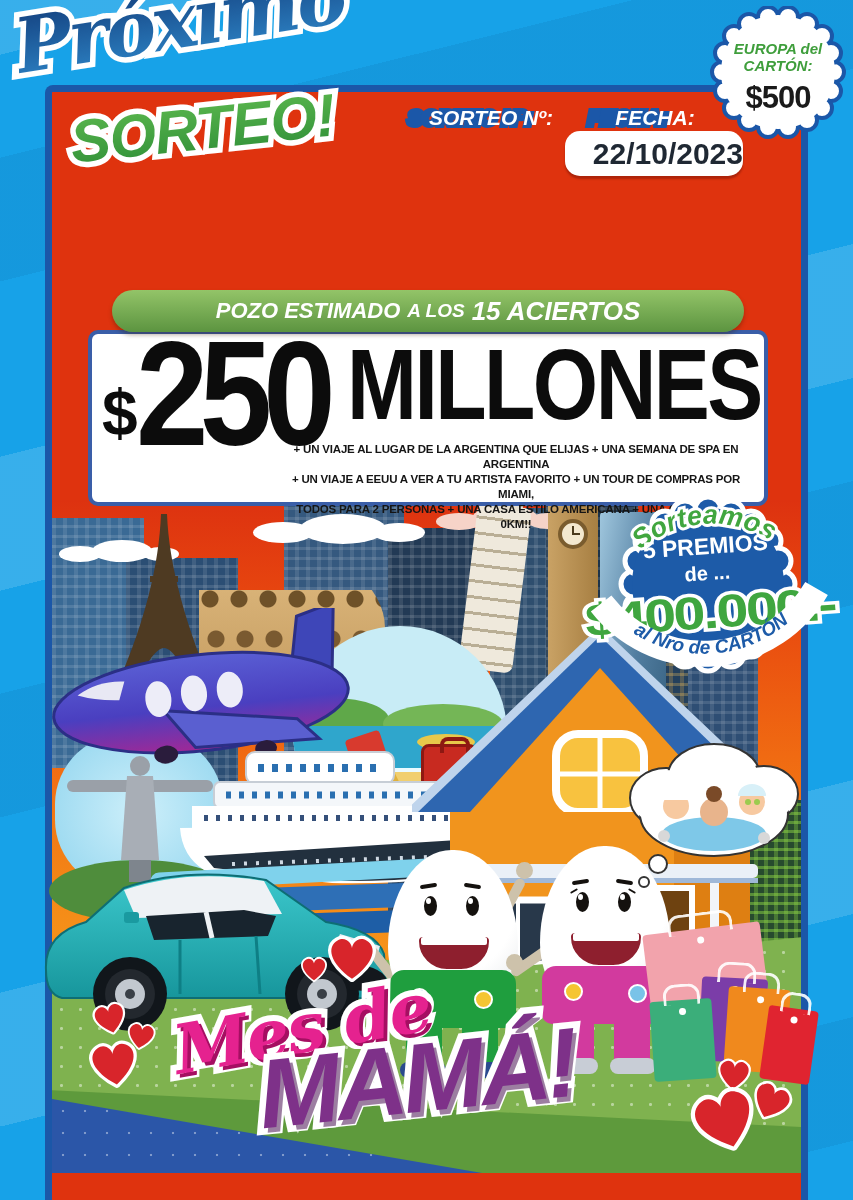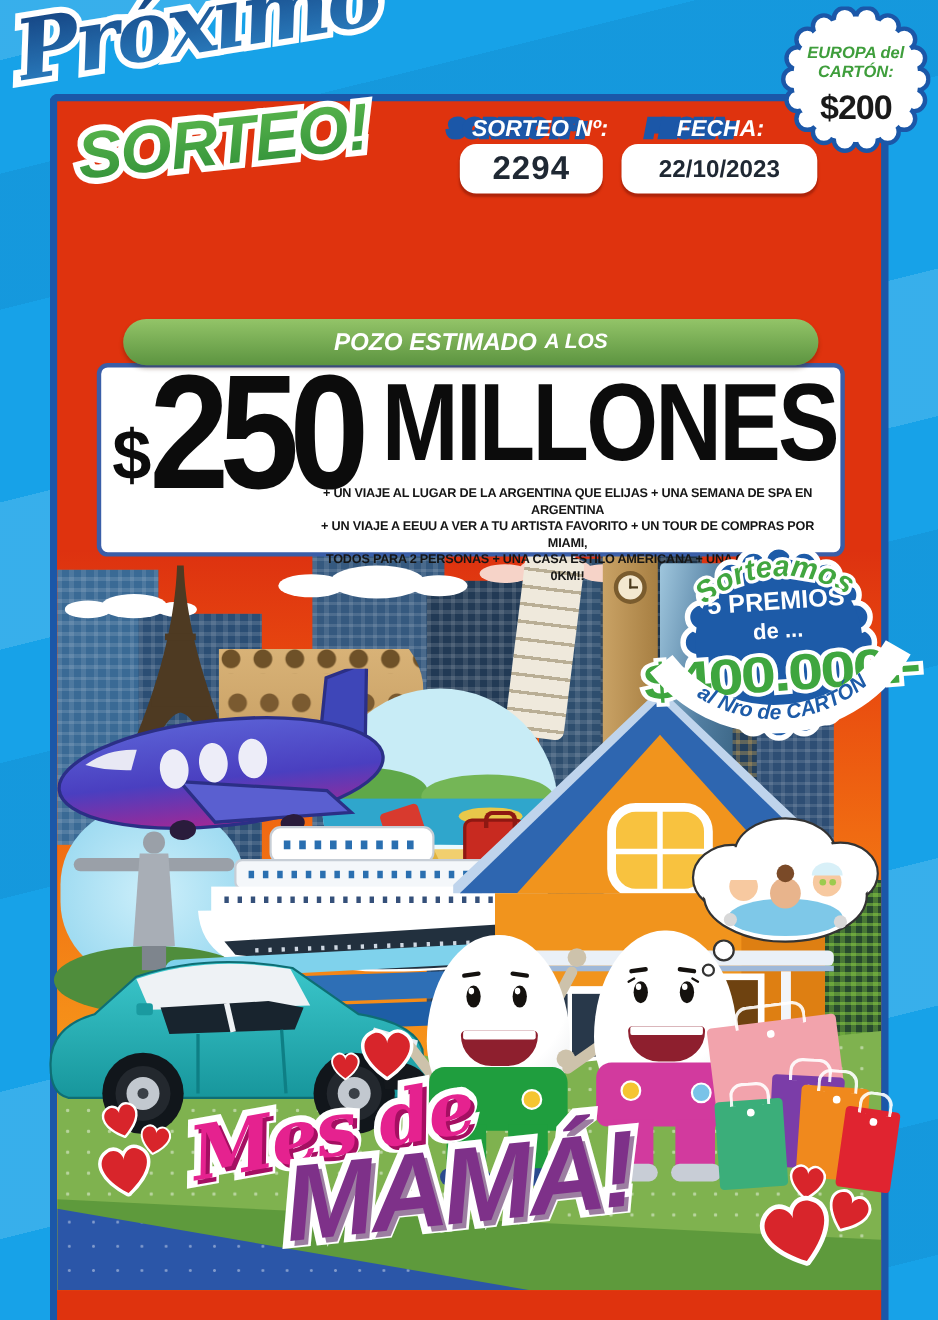--- a/index.html
+++ b/index.html
@@ -484,20 +484,21 @@
   <div class="campaign2 o2">
     <span class="stroke">MAMÁ!</span>
     <span class="fill">MAMÁ!</span>
   </div>
 
   <div class="redstrip" style="z-index:9;"></div>
 
   <div class="banner">
     <span class="b1">POZO ESTIMADO</span>
     <span class="b2">A LOS</span>
+    <span class="b3">15 ACIERTOS</span>
   </div>
   <div class="whitebox">
     <div class="amountrow">
       <span class="cur">$</span>
       <span class="num">250</span>
       <span class="unit">MILLONES</span>
     </div>
     <div class="fineprint">
       <div>+ UN VIAJE AL LUGAR DE LA ARGENTINA QUE ELIJAS + UNA SEMANA DE SPA EN ARGENTINA</div>
       <div>+ UN VIAJE A EEUU A VER A TU ARTISTA FAVORITO + UN TOUR DE COMPRAS POR MIAMI,</div>
@@ -513,28 +514,25 @@
     <div class="l2 o2">
       <span class="stroke">SORTEO!</span>
       <span class="fill">SORTEO!</span>
     </div>
   </div>
 
   <div class="drawlabel o2 thin" style="left:408px;top:106px;width:166px;">
     <span class="stroke">SORTEO Nº:</span>
     <span class="fill">SORTEO Nº:</span>
   </div>
-  <div class="pill" style="left:418px;top:131px;width:130px;height:45px;font-size:30px;letter-spacing:1px;">
-    <span>2294</span>
-  </div>
   <div class="drawlabel o2 thin" style="left:588px;top:106px;width:134px;">
     <span class="stroke">FECHA:</span>
     <span class="fill">FECHA:</span>
   </div>
-  <div class="pill" style="left:565px;top:131px;width:178px;height:45px;font-size:22px;">
+  <div class="pill" style="left:565px;top:131px;width:178px;height:45px;font-size:30px;justify-content:flex-end;">
     <span>22/10/2023</span>
   </div>
 
   <div class="valor-badge" style="z-index:12;">
     <svg width="136" height="136" viewBox="0 0 136 136">
       <g fill="#fff" stroke="#1b57a8" stroke-width="4">
         <circle cx="124" cy="66" r="10"></circle>
           <circle cx="121" cy="85" r="10"></circle>
           <circle cx="112" cy="102" r="10"></circle>
         <circle cx="97" cy="114" r="10"></circle>
@@ -551,17 +549,17 @@
           <circle cx="78" cy="11" r="10"></circle>
         <circle cx="97" cy="18" r="10"></circle>
           <circle cx="112" cy="30" r="10"></circle>
           <circle cx="121" cy="47" r="10"></circle>
       </g>
       <circle cx="68" cy="66" r="57" fill="#fff"></circle>
     </svg>
     <div class="vtxt">
       <p class="g">EUROPA del</p>
       <p class="g">CARTÓN:</p>
-      <p class="amt">$200</p>
+      <p class="amt">$500</p>
     </div>
   </div>
 
 </div>
 
 </body></html>

